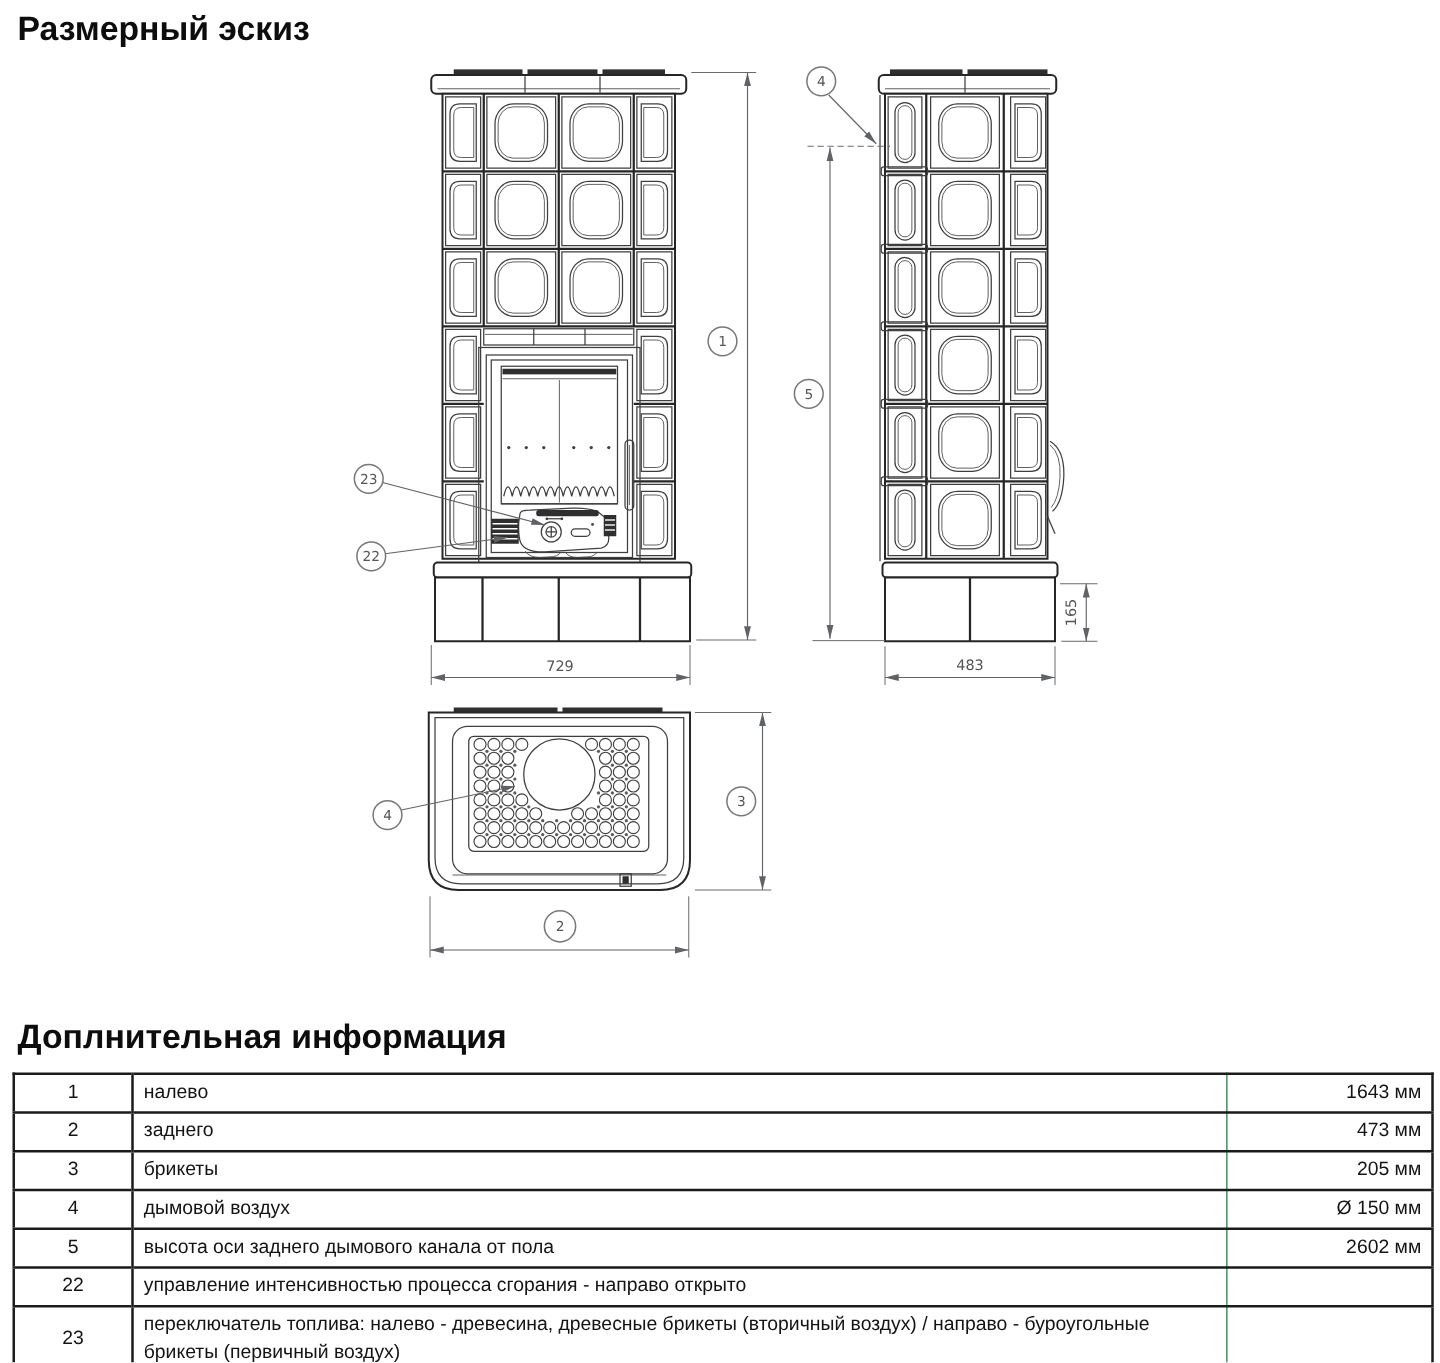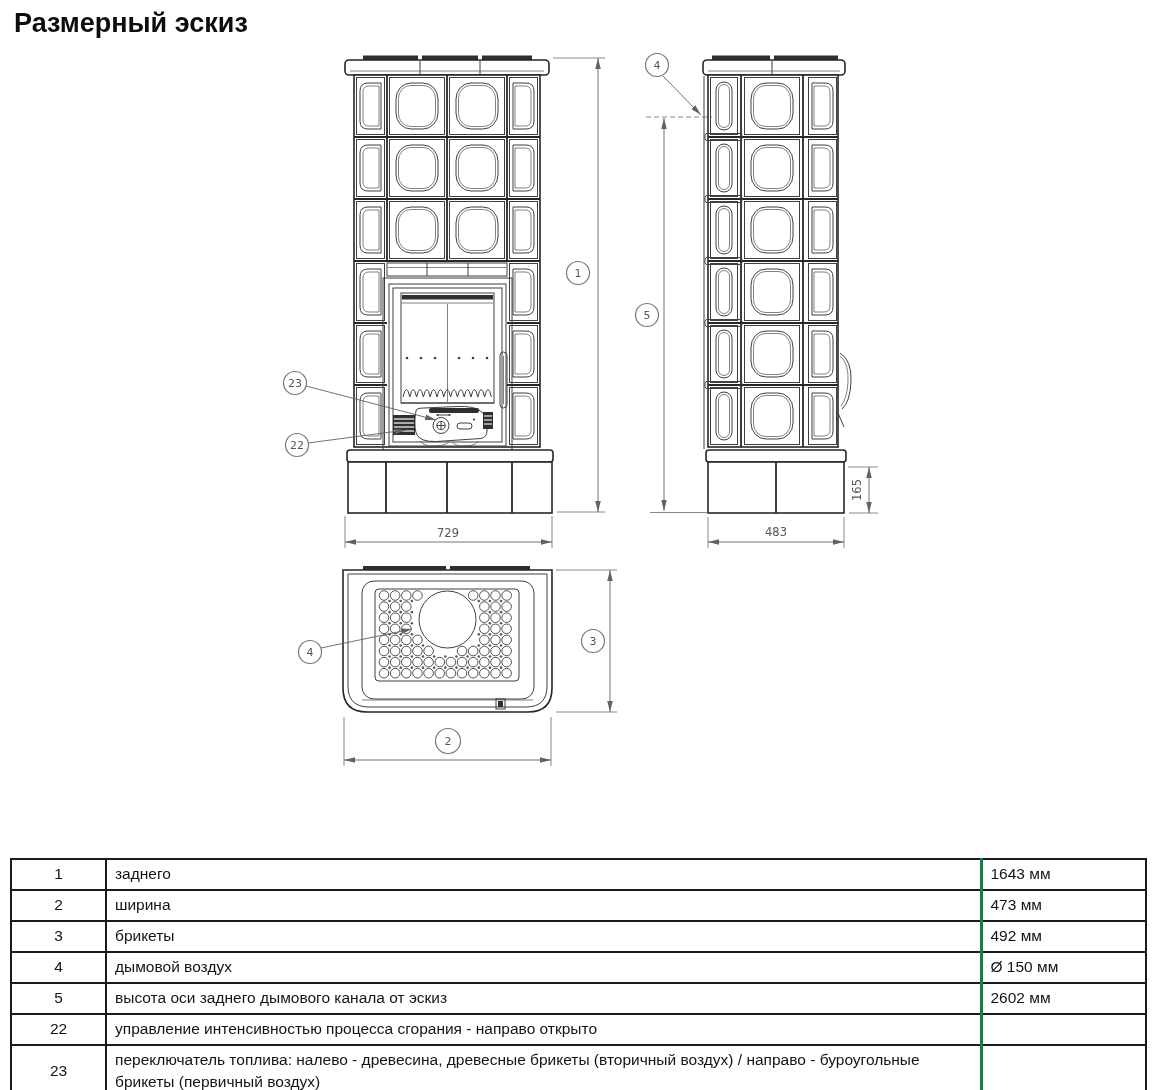--- a/index.html
+++ b/index.html
@@ -19,21 +19,21 @@
   svg .ext{stroke:#6a6a6a;stroke-width:.8;fill:none;}
   svg .dash{stroke:#6a6a6a;stroke-width:.8;fill:none;stroke-dasharray:5,3;}
   svg .callout{fill:#fff;stroke:#777;stroke-width:1.2;}
   svg text{font-family:"DejaVu Sans",sans-serif;font-size:11.5px;fill:#555;}
   svg text.cnum{font-size:11px;}
   table.info{position:absolute;left:10px;top:858px;width:1137px;border-collapse:collapse;
              table-layout:fixed;border:2px solid #1b1b1b;font-size:15.5px;color:#141414;}
   table.info tr{border-bottom:2px solid #1b1b1b;}
   table.info td{padding:3px 8px;vertical-align:middle;line-height:1.45;height:23px;}
   td.num{text-align:center;border-right:2px solid #1b1b1b;}
-  td.val{text-align:left;border-left:3px solid #15803d;padding-right:10px;white-space:nowrap;}
+  td.val{text-align:right;border-left:1px solid #15803d;padding-right:10px;white-space:nowrap;}
 </style>
 </head>
 <body>
 
 <div class="page">
 
   <h1>Размерный эскиз</h1>
 
   <svg class="sketch" width="1152" height="800" viewBox="0 0 1152 800">
     <defs>
@@ -419,51 +419,52 @@
       <line class="ext" x1="344" y1="717" x2="344" y2="766"></line>
       <line class="ext" x1="551" y1="717" x2="551" y2="766"></line>
       <line class="dim" x1="344" y1="760" x2="551" y2="760" marker-start="url(#arr)" marker-end="url(#arr)"></line>
       <g>
           <circle class="callout" cx="448" cy="741" r="12.5"></circle>
         <text class="cnum" x="448" y="745" text-anchor="middle">2</text>
         </g>
     </g>
   </svg>
 
+  <h2>Доплнительная информация</h2>
 
   <table class="info">
     <colgroup>
         <col style="width:95px">
         <col>
         <col style="width:165px">
       </colgroup>
     <tbody>
       <tr>
         <td class="num">1</td>
+        <td class="desc">налево</td>
+        <td class="val">1643 мм</td>
+      </tr>
+      <tr>
+        <td class="num">2</td>
         <td class="desc">заднего</td>
-        <td class="val">1643 мм</td>
-      </tr>
-      <tr>
-        <td class="num">2</td>
-        <td class="desc">ширина</td>
         <td class="val">473 мм</td>
       </tr>
       <tr>
         <td class="num">3</td>
         <td class="desc">брикеты</td>
-        <td class="val">492 мм</td>
+        <td class="val">205 мм</td>
       </tr>
       <tr>
         <td class="num">4</td>
         <td class="desc">дымовой воздух</td>
         <td class="val">Ø 150 мм</td>
       </tr>
       <tr>
         <td class="num">5</td>
-        <td class="desc">высота оси заднего дымового канала от эскиз</td>
+        <td class="desc">высота оси заднего дымового канала от пола</td>
         <td class="val">2602 мм</td>
       </tr>
       <tr>
         <td class="num">22</td>
         <td class="desc">управление интенсивностью процесса сгорания - направо открыто</td>
         <td class="val"></td>
       </tr>
       <tr>
         <td class="num">23</td>
         <td class="desc">переключатель топлива: налево - древесина, древесные брикеты (вторичный воздух) / направо - буроугольные брикеты (первичный воздух)</td>

